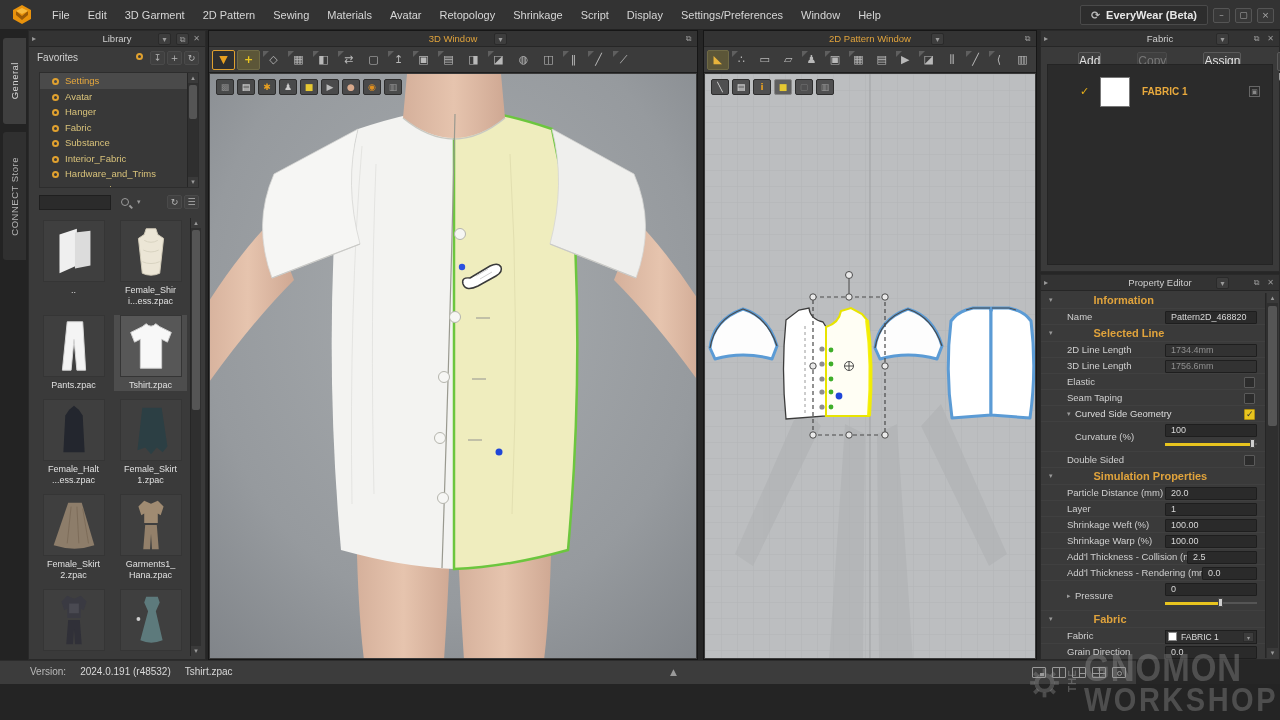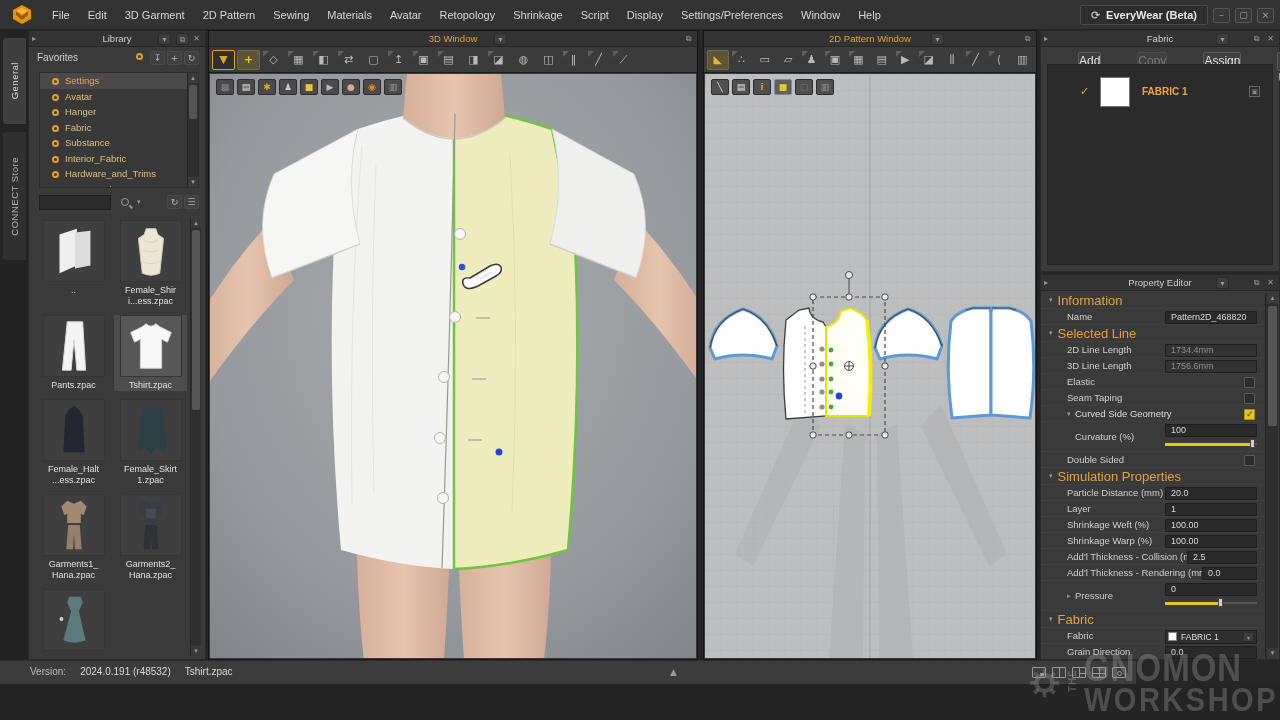--- a/index.html
+++ b/index.html
@@ -84,21 +84,21 @@
   #fab-item{position:relative;height:50px;}
   #fab-check{position:absolute;left:32px;top:20px;color:#e8b019;font-size:11px;font-weight:bold;}
   #fab-swatch{position:absolute;left:52px;top:12px;width:30px;height:30px;border:1px solid #777;}
   #fab-name{position:absolute;left:94px;top:21px;font-size:10px;color:#e8a93d;font-weight:bold;}
   #fab-opt{position:absolute;right:12px;top:21px;width:11px;height:11px;border:1px solid #666;color:#888;font-size:7px;line-height:10px;text-align:center;}
 
   #propeditor{left:1040px;top:274px;width:240px;height:386px;background:#3a3a3a;border:1px solid #292929;}
   #pe-body{position:absolute;left:0;right:14px;top:17px;bottom:0;overflow:hidden;}
   .sec{height:17px;display:flex;align-items:center;gap:5px;padding-left:8px;border-bottom:1px solid rgba(255,255,255,.03);}
   .sec .tri{color:#9a9a9a;font-size:7px;}
-  .sec .slabel{color:#e0a33c;font-size:13px;font-weight:normal;}
+  .sec .slabel{color:#e0a33c;font-size:11px;font-weight:bold;margin-left:36px;}
   .prow{position:relative;height:16px;border-bottom:1px solid rgba(255,255,255,.035);}
   .prow.tall{height:30px;}
   .plbl{position:absolute;left:26px;top:0;font-size:9.5px;color:#cfcfcf;line-height:16px;white-space:nowrap;}
   .plbl.ind{left:34px;}
   .prow.tall .plbl{line-height:30px;}
   .tin{position:absolute;right:8px;top:1.5px;width:92px;height:13px;background:#2a2a2a;border:1px solid #1e1e1e;border-radius:1px;color:#d8d8d8;font-size:9px;padding:0 5px;}
   .tin.ro{color:#8f8f8f;background:#323232;}
   .cb{position:absolute;right:10px;top:2.5px;width:11px;height:11px;background:#2c2c2c;border:1px solid #5a5a5a;border-radius:1px;}
   .cb[data-checked="true"]{background:#e8c41e;border-color:#b08f10;}
   .cb[data-checked="true"]::after{content:"✓";font-family:"DejaVu Sans";position:absolute;left:1px;top:-1px;font-size:9px;color:#333;font-weight:bold;}
@@ -268,20 +268,27 @@
           <div class="thumb"><svg viewBox="0 0 62 62">
                 <path d="M31 6 L36 10 L40 16 L42 54 H20 L22 16 L26 10 Z" fill="#23262e"></path>
               </svg></div>
           <div class="tlbl">Female_Halt ...ess.zpac</div>
         </div>
         <div class="tcell">
           <div class="thumb"><svg viewBox="0 0 62 62">
                 <path d="M22 8 H42 L48 48 L43 54 L37 49 L31 56 L25 49 L17 52 Z" fill="#2c3f44"></path>
               </svg></div>
           <div class="tlbl">Female_Skirt 1.zpac</div>
+        </div>
+        <div class="tcell">
+          <div class="thumb"><svg viewBox="0 0 62 62">
+                <path d="M25 8 H39 L52 52 Q32 59 10 52 Z" fill="#8d7d6a"></path>
+                <path d="M28 12 L24 50 M34 12 L36 50 M40 14 L46 50" stroke="#7c6c59" fill="none"></path>
+              </svg></div>
+          <div class="tlbl">Female_Skirt 2.zpac</div>
         </div>
         <div class="tcell">
           <div class="thumb"><svg viewBox="0 0 62 62">
                 <path d="M24 6 L31 9 L38 6 L44 12 L41 21 L38 19 L38 29 H24 L24 19 L21 21 L18 12 Z" fill="#a08b72"></path>
                 <path d="M25 31 H37 L39 56 H32 L31 40 L30 56 H23 Z" fill="#93806a"></path>
               </svg></div>
           <div class="tlbl">Garments1_ Hana.zpac</div>
         </div>
         <div class="tcell">
           <div class="thumb"><svg viewBox="0 0 62 62">

